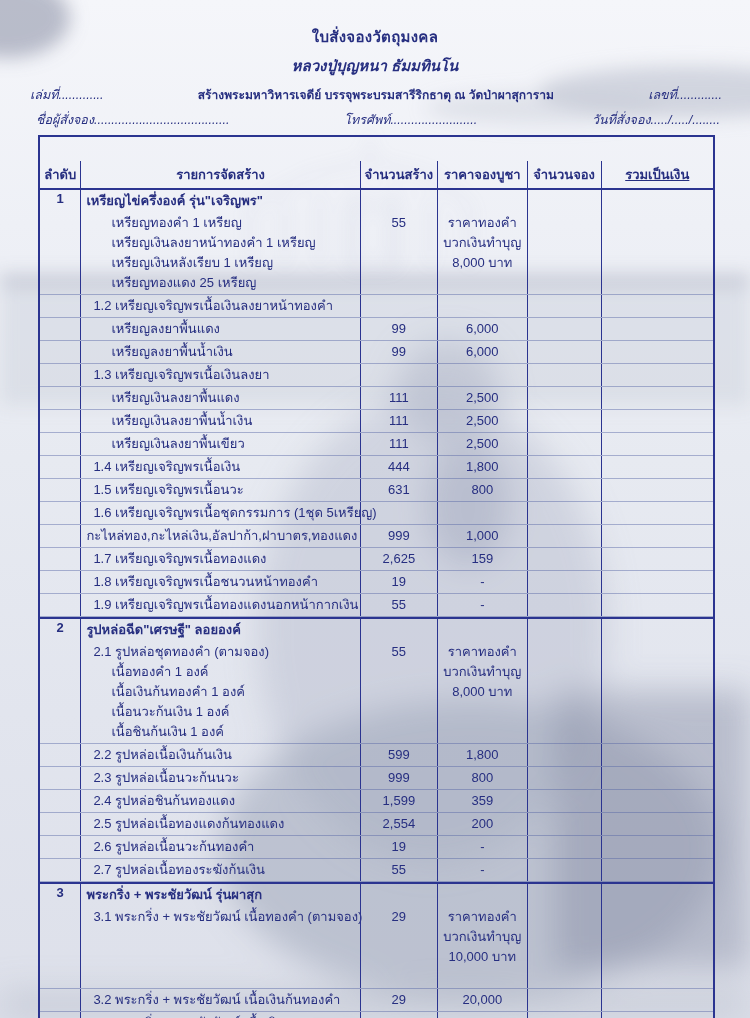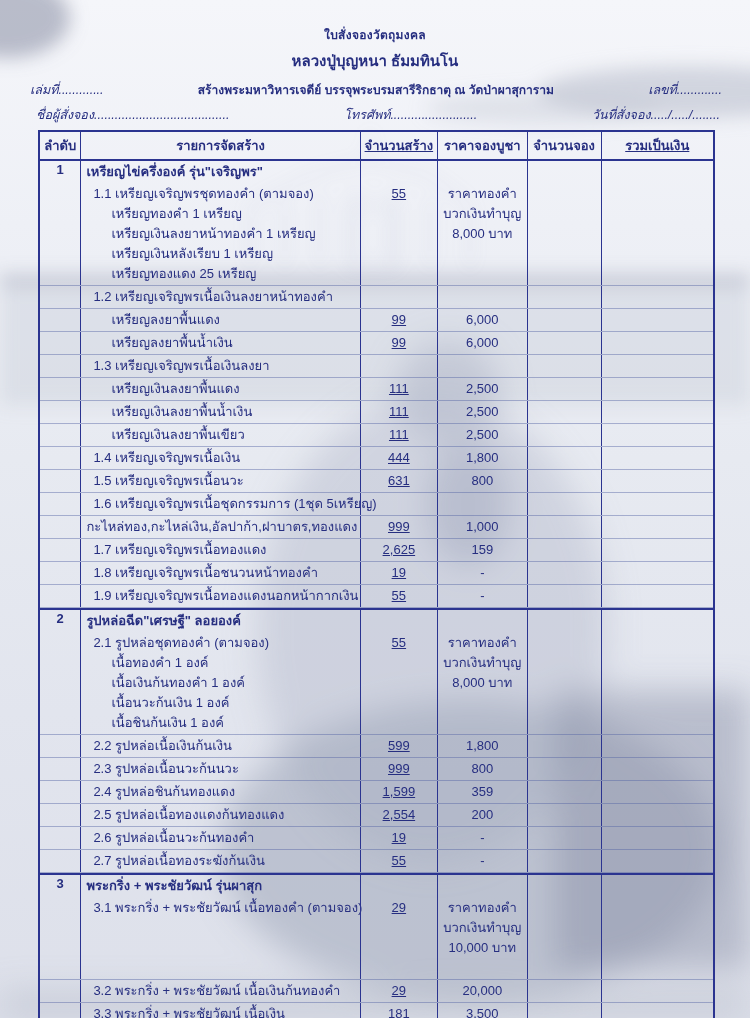--- a/index.html
+++ b/index.html
@@ -17,43 +17,43 @@
   }
   .paper{
     position:absolute;inset:0;overflow:hidden;
     background:linear-gradient(180deg,var(--paper-top) 0%,#eef0f6 22%,#e7eaf1 45%,#e2e5ee 70%,var(--paper-bottom) 100%);
   }
   svg.bg{position:absolute;inset:0;display:block;}
   .content{position:relative;z-index:2;color:var(--ink);}
 
   
   .hdr{text-align:center;padding-top:25px;}
-  .title{font-size:12px;font-weight:bold;letter-spacing:.3px;}
-  .subtitle{font-size:15px;font-weight:bold;margin-top:5px;}
+  .title{font-size:15px;font-weight:bold;letter-spacing:.3px;}
+  .subtitle{font-size:15px;font-weight:bold;margin-top:5px;font-style:italic;}
   .meta1{display:flex;justify-content:space-between;align-items:baseline;padding:0 28px 0 30px;margin-top:7px;gap:48px;}
   .meta1 .project{font-weight:bold;font-size:12px;}
   .it{font-style:italic;font-size:12.5px;}
   .meta2{display:flex;justify-content:space-between;align-items:flex-end;padding:0 30px 0 36px;margin-top:5px;}
 
   
   .tbl{margin:5px 35px 0 38px;border:2px solid var(--border);background:transparent;}
   .t-head{display:flex;font-weight:bold;font-size:13px;}
   .t-row{display:flex;border-bottom:1px solid var(--hairline);font-size:13px;}
   .t-row:last-child{border-bottom:none;}
   .t-row.section{border-bottom:none;border-top:2px solid var(--border);}
   .t-row.section .c-item .line{font-weight:bold;}
   .c{padding:1px 3px;box-sizing:border-box;}
   .c + .c{border-left:1.5px solid var(--border);}
   .c-no{width:6%;text-align:center;font-weight:bold;}
   .c-item{width:41.5%;}
-  .c-qty{width:11.5%;text-align:center;text-decoration:underline;}
+  .c-qty{width:11.5%;text-align:center;}
   .c-price{width:13.3%;text-align:center;}
   .c-oqty{width:11%;}
   .c-total{flex:1;text-decoration:underline;}
-  .t-head .c{text-align:center;padding:3px 2px;}
+  .t-head .c{text-align:center;padding:3px 2px;margin-top:24px;}
   .line{line-height:20px;min-height:20px;white-space:nowrap;}
   .ind0{padding-left:2px;}
   .ind1{padding-left:9px;}
   .ind2{padding-left:27px;}
 </style>
 </head>
 <body>
 
 <div class="paper">
 
@@ -122,21 +122,20 @@
               <div class="line ind0">เหรียญไข่ครึ่งองค์ รุ่น"เจริญพร"</div>
             </div>
     <div class="c c-qty"></div>
     <div class="c c-price"></div>
     <div class="c c-oqty"></div>
     <div class="c c-total"></div>
   </div>
           <div class="t-row group">
     <div class="c c-no"></div>
     <div class="c c-item">
-              <div class="line ind1">1.1  เหรียญเจริญพรชุดทองคำ  (ตามจอง)</div>
               <div class="line ind2">เหรียญทองคำ 1 เหรียญ</div>
               <div class="line ind2">เหรียญเงินลงยาหน้าทองคำ  1 เหรียญ</div>
               <div class="line ind2">เหรียญเงินหลังเรียบ 1 เหรียญ</div>
               <div class="line ind2">เหรียญทองแดง 25 เหรียญ</div>
             </div>
     <div class="c c-qty">
               <div class="line">55</div>
             </div>
     <div class="c c-price">
               <div class="line">ราคาทองคำ</div>

